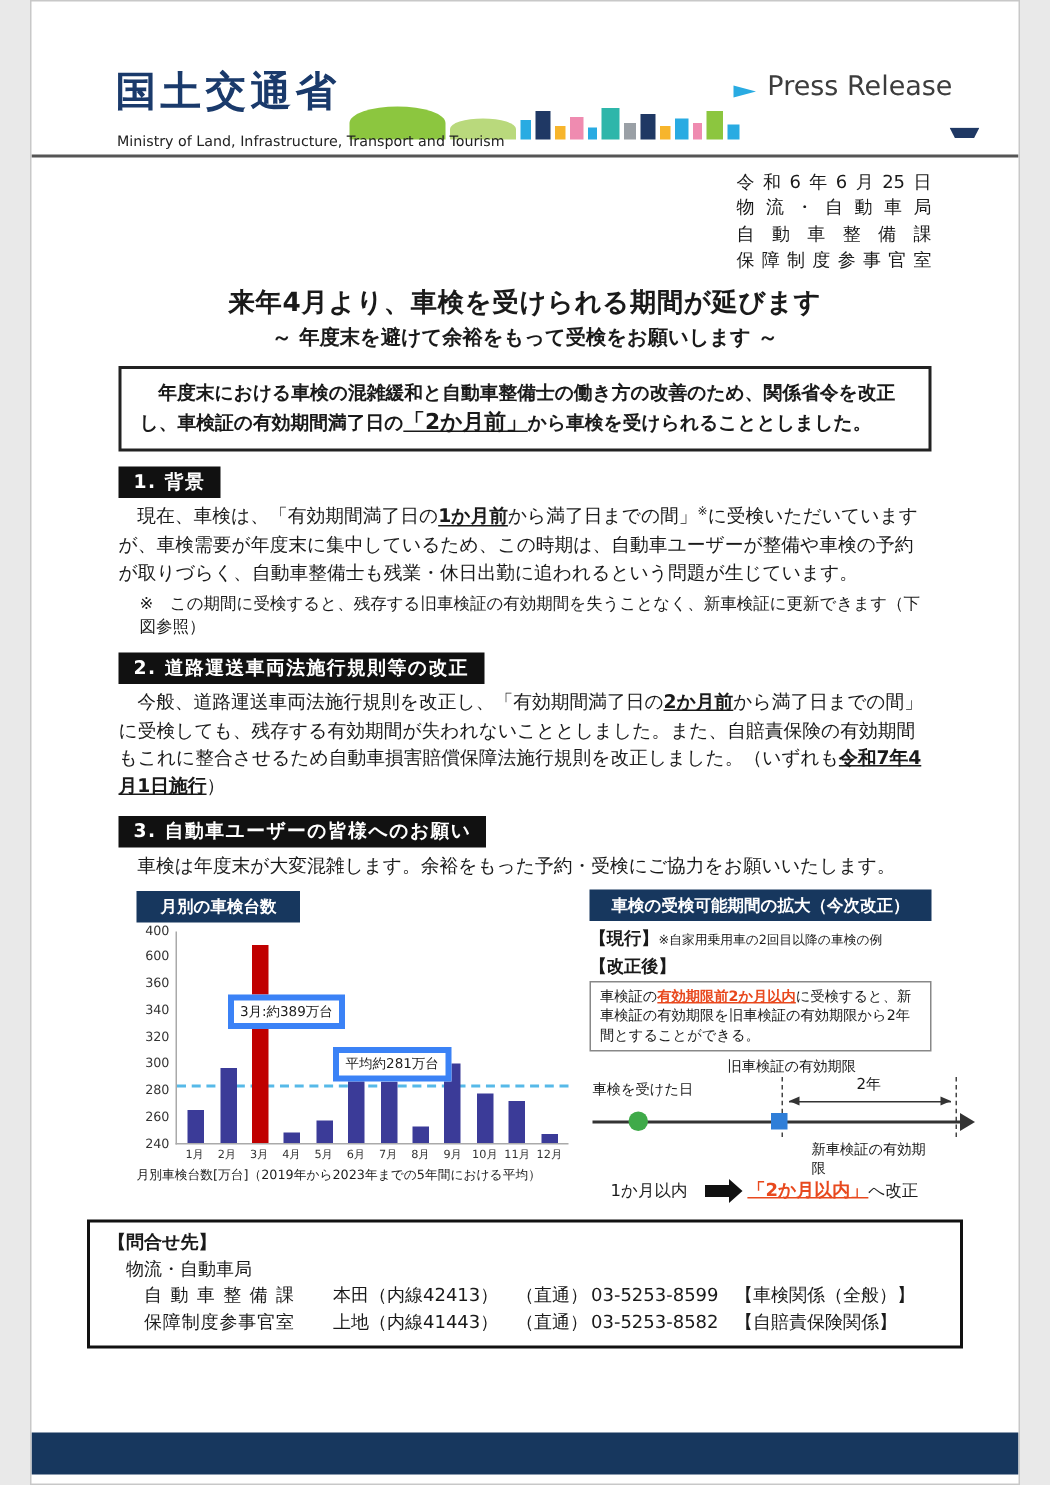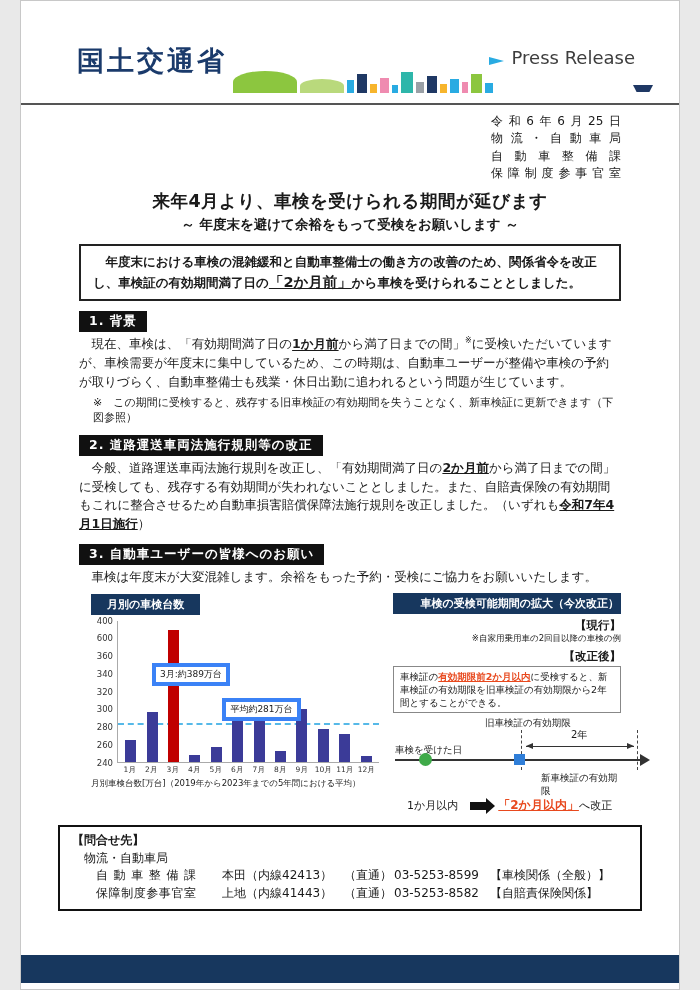--- a/index.html
+++ b/index.html
@@ -57,33 +57,33 @@
   .avg-line { position:absolute; left:0; right:0; border-top:2px dashed #56b9e8; }
   .annotation { position:absolute; z-index:3; background:#fff; border:4px solid #3b82f6;
                 font-size:9px; padding:1px 4px; white-space:nowrap; }
   .ann-march { left:13%; top:30%; }
   .ann-avg { left:40%; top:55%; }
   .x-axis { display:flex; margin-left:26px; padding:0 2px; }
   .xtick { flex:1; text-align:center; font-size:7.5px; color:#333; padding-top:2px; }
   .chart-caption { margin-top:3px; font-size:8.5px; }
 
   .info-panel { flex:1; }
-  .panel-title { background:#17375e; color:#fff; text-align:right; font-size:11px;
+  .panel-title { background:#17375e; color:#fff; text-align:center; font-size:11px;
                  font-weight:bold; padding:3px 2px; }
-  .panel-row { display:flex; align-items:flex-end; margin-top:4px;flex-direction:column; }
+  .panel-row { display:flex; align-items:flex-end; margin-top:4px; }
   .p-label { font-size:11.5px; font-weight:bold; }
   .p-note { font-size:8.5px; }
   .rule-box { border:1px solid #888; padding:3px 6px; font-size:9.5px; line-height:1.4; margin-top:2px; }
   .key-red { color:#e8491e; font-weight:bold; text-decoration:underline; }
 
   .diagram { position:relative; height:100px; margin-top:4px; font-size:9.5px; }
   .d-old { position:absolute; left:92px; top:0; }
   .d-dash { position:absolute; border-left:1.5px dashed #444; height:40px; top:13px; }
   .d1 { left:128px; } .d2 { left:244px; }
-  .d-insp { position:absolute; left:2px; top:27px; }
+  .d-insp { position:absolute; left:2px; top:15px; }
   .d-2yr { position:absolute; left:178px; top:11px; font-size:10px; }
   .d-span { position:absolute; left:133px; top:29px; width:108px; border-top:1px solid #333; }
   .d-span::before { content:""; position:absolute; left:0; top:-4px;
       border-right:7px solid #333; border-top:3.5px solid transparent; border-bottom:3.5px solid transparent; }
   .d-span::after { content:""; position:absolute; right:0; top:-4px;
       border-left:7px solid #333; border-top:3.5px solid transparent; border-bottom:3.5px solid transparent; }
   .d-line { position:absolute; left:2px; top:42px; width:252px; border-top:2px solid #333; }
   .d-line::after { content:""; position:absolute; right:-3px; top:-7px;
       border-left:10px solid #333; border-top:6px solid transparent; border-bottom:6px solid transparent; }
   .d-dot { position:absolute; left:26px; top:36px; width:13px; height:13px; border-radius:50%; background:#3faa49; }
@@ -127,20 +127,21 @@
         <i style="width: 8px; height: 11px; background: rgb(154, 160, 166);"></i>
         <i style="width: 10px; height: 17px; background: rgb(31, 56, 100);"></i>
         <i style="width: 7px; height: 9px; background: rgb(247, 181, 44);"></i>
         <i style="width: 9px; height: 14px; background: rgb(41, 171, 226);"></i>
         <i style="width: 6px; height: 11px; background: rgb(239, 139, 176);"></i>
         <i style="width: 11px; height: 19px; background: rgb(140, 198, 63);"></i>
         <i style="width: 8px; height: 10px; background: rgb(41, 171, 226);"></i>
       </div>
     <span class="plane"></span>
     <span class="ship"></span>
+    <div class="ministry-en">Ministry of Land, Infrastructure, Transport and Tourism</div>
     <div class="press-release">Press Release</div>
   </div>
 
   <div class="meta">
     <div>令和6年6月25日</div>
     <div>物流・自動車局</div>
     <div>自動車整備課</div>
     <div>保障制度参事官室</div>
   </div>
 

